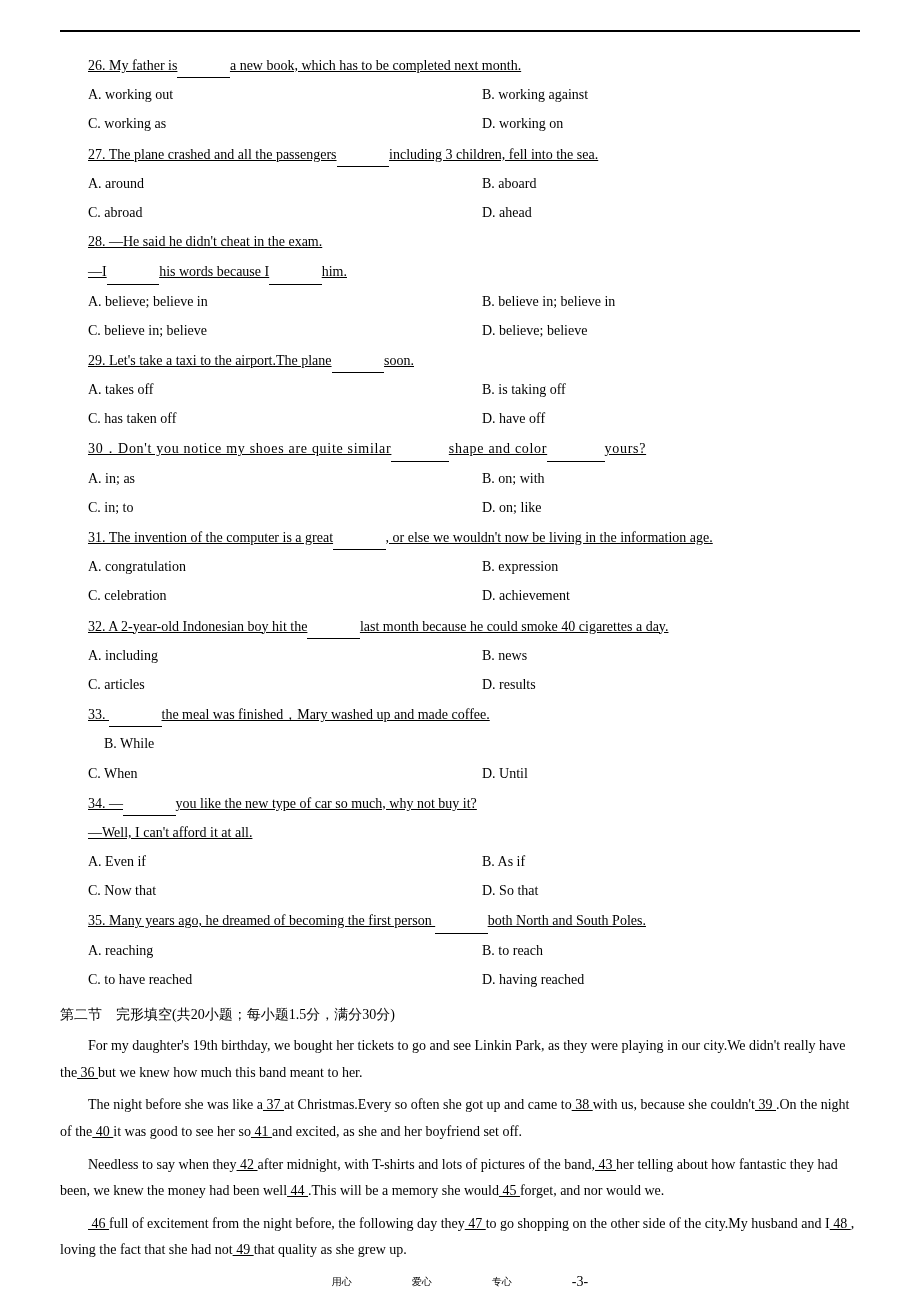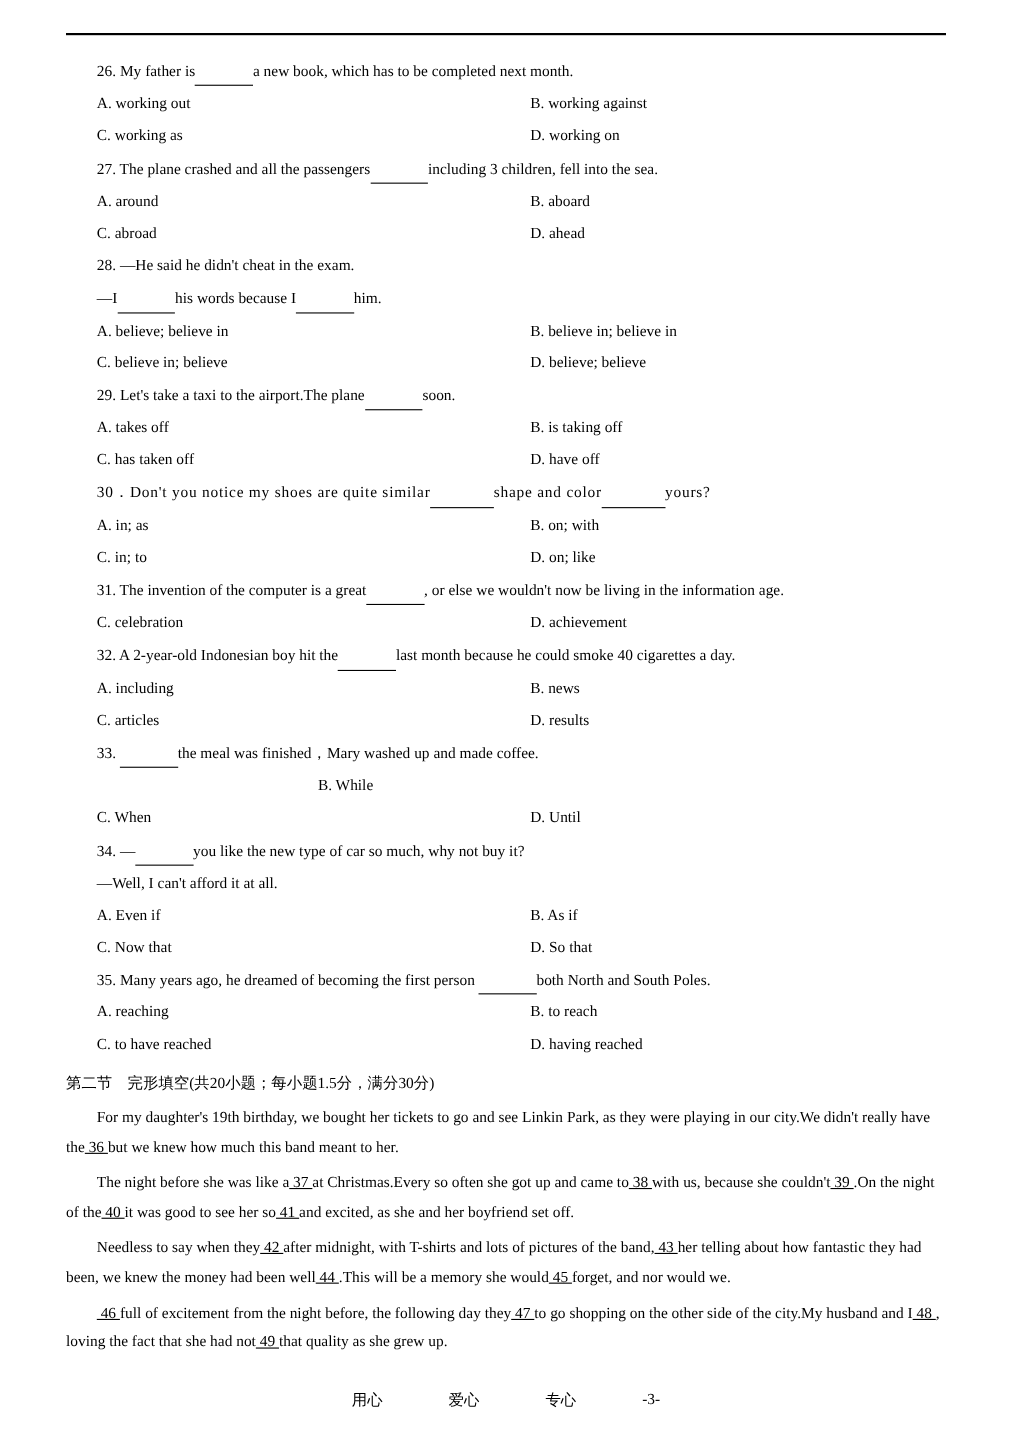--- a/index.html
+++ b/index.html
@@ -26,26 +26,26 @@
     .top-line {
       border-top: 2px solid #000;
       margin-bottom: 20px;
     }
     .content {
       line-height: 1.8;
     }
     .question {
       margin-bottom: 4px;
       text-indent: 2em;
+      text-decoration: underline;
     }
     .options-row {
       display: flex;
       margin-bottom: 4px;
       margin-left: 2em;
-      justify-content: center;
     }
     .option-left {
       width: 50%;
     }
     .option-right {
       width: 50%;
       margin-left: 16px;
     }
     .blank {
       display: inline-block;
@@ -72,21 +72,21 @@
       bottom: 20px;
       left: 0;
       right: 0;
       display: flex;
       justify-content: center;
       align-items: center;
       gap: 60px;
       font-size: 14px;
     }
     .footer-item {
-      font-size: 14px;
+      font-size: 10px;
       font-family: Liberation Mono, monospace;
     }
     .page-num {
       font-size: 14px;
     }
     .q30-text {
       text-indent: 2em;
       letter-spacing: 0.05em;
     }
   </style>
@@ -154,20 +154,24 @@
         <div class="option-right">B. on; with</div>
       </div>
       <div class="options-row">
         <div class="option-left">C. in; to</div>
         <div class="option-right">D. on; like</div>
       </div>
     </div>
 
     <div>
       <div class="question">31. The invention of the computer is a great<span class="blank">&nbsp;&nbsp;&nbsp;&nbsp;&nbsp;&nbsp;&nbsp;</span>, or else we wouldn't now be living in the information age.</div>
+      <div class="options-row">
+        <div class="option-left">A. congratulation</div>
+        <div class="option-right">B. expression</div>
+      </div>
       <div class="options-row">
         <div class="option-left">C. celebration</div>
         <div class="option-right">D. achievement</div>
       </div>
     </div>
 
     <div>
       <div class="question">32. A 2-year-old Indonesian boy hit the<span class="blank">&nbsp;&nbsp;&nbsp;&nbsp;&nbsp;&nbsp;&nbsp;</span>last month because he could smoke 40 cigarettes a day.</div>
       <div class="options-row">
         <div class="option-left">A. including</div>

